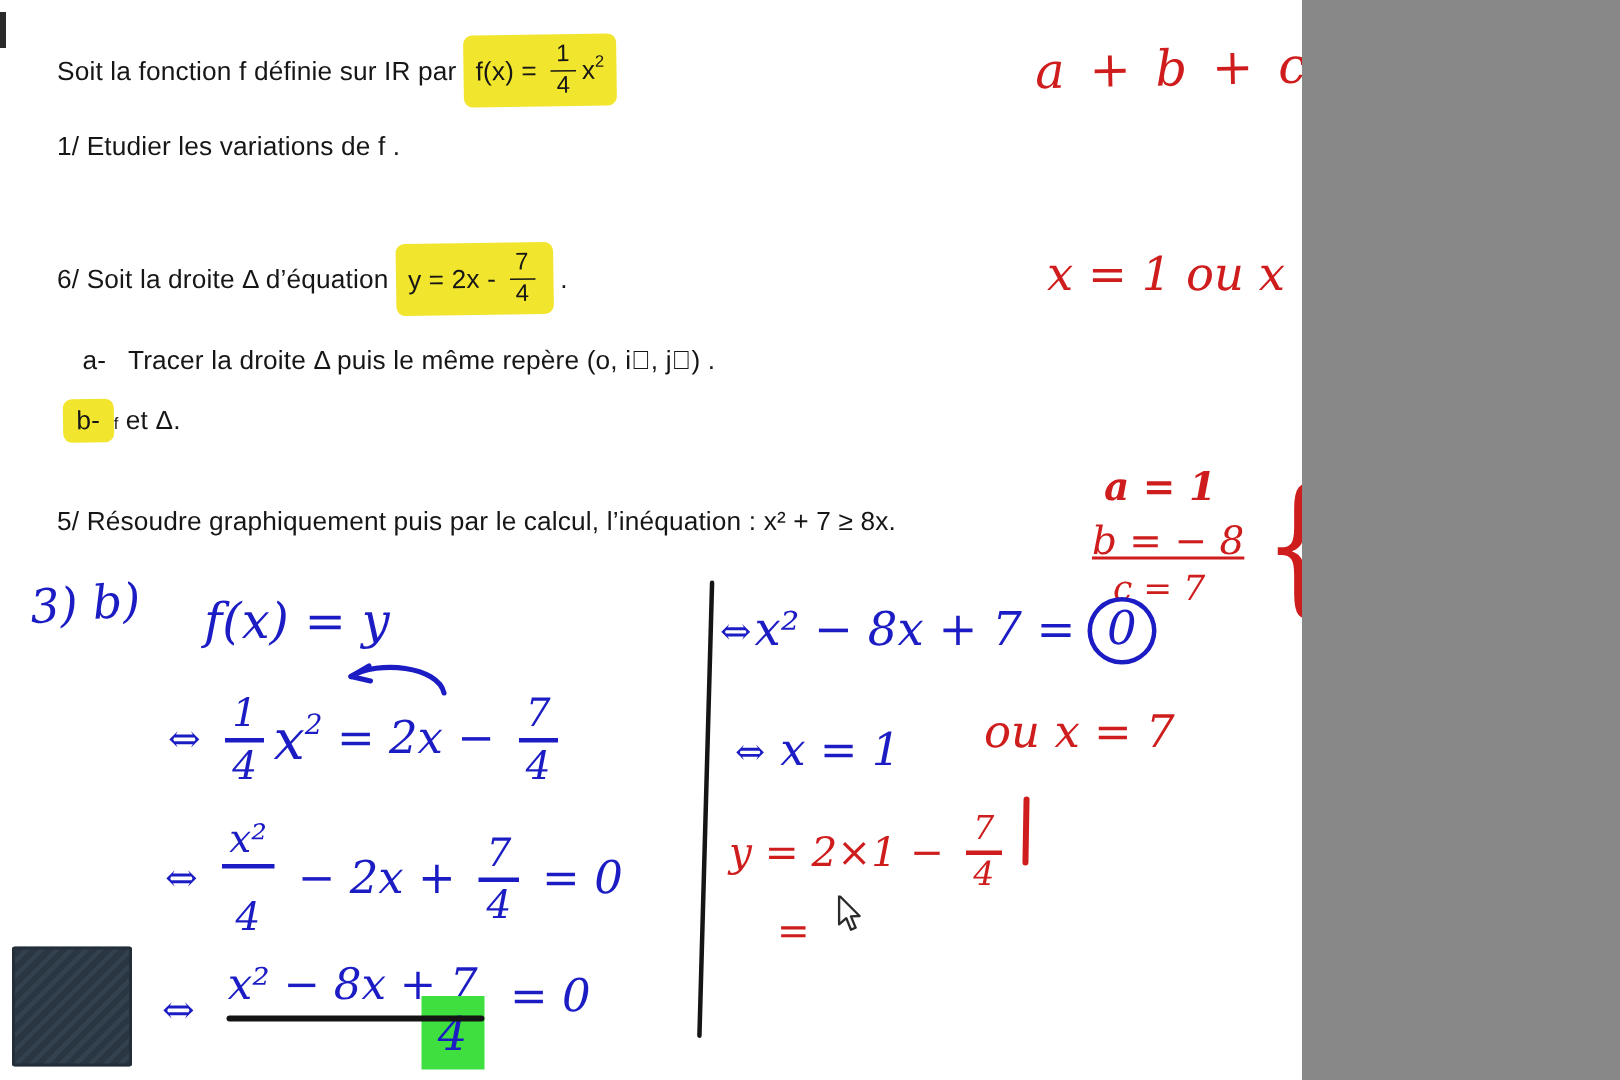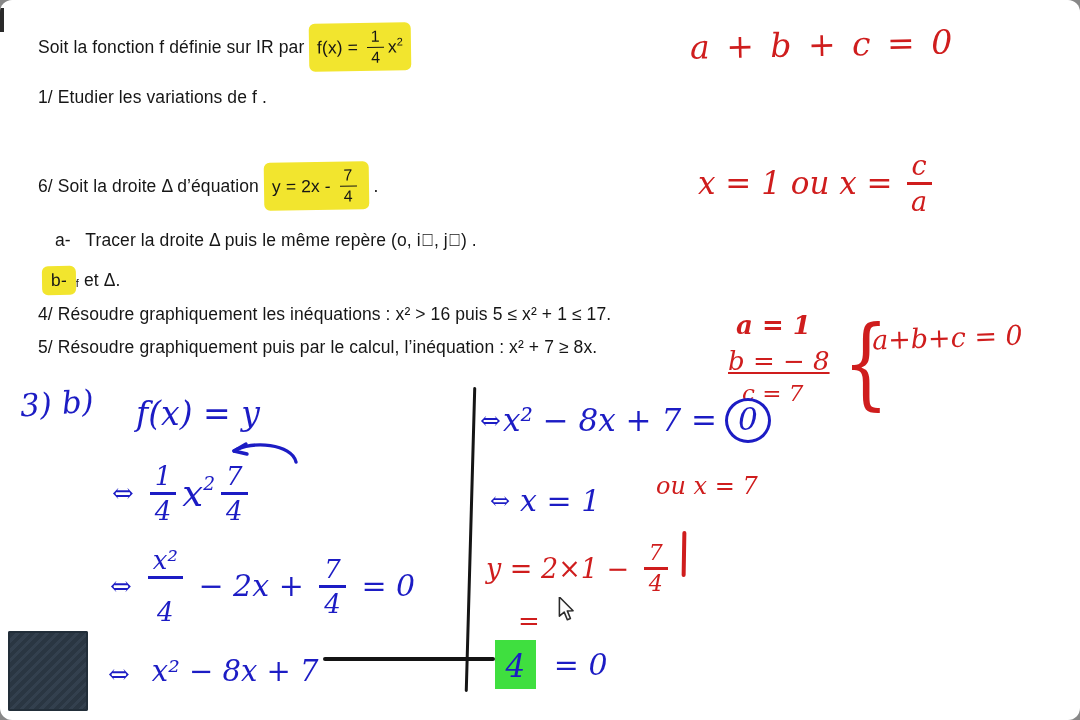--- a/index.html
+++ b/index.html
@@ -1,18 +1,18 @@
 <!DOCTYPE html>
 <html><head>
 <meta charset="utf-8">
 <style>
   html,body { margin:0; padding:0; background:#888; }
   #board {
-    position:relative; width:1080px; height:720px; background:#ffffff;
-    overflow:hidden; font-family:"Liberation Sans", sans-serif;border-radius:12px;
+    position:relative; width:868px; height:720px; background:#ffffff;
+    overflow:hidden; font-family:"Liberation Sans", sans-serif;
   }
 
   
   .pline {
     position:absolute; display:flex; align-items:center;
     font-size:17.5px; color:#161616; white-space:pre; letter-spacing:0.1px;
   }
   .hl-yellow {
     background:#f2e52e; border-radius:6px; padding:5px 8px;
     display:inline-flex; align-items:center; transform:rotate(-0.8deg);
@@ -27,21 +27,21 @@
   .hw { position:absolute; font-family:"DejaVu Serif", serif; font-style:italic; line-height:1; white-space:pre; }
   .red  { color:#cf1d1d; }
   .blue { color:#1c1cc4; }
   .hrow { position:absolute; display:flex; align-items:center; font-family:"DejaVu Serif", serif; font-style:italic; line-height:1; white-space:pre; }
   .hfrac { display:inline-flex; flex-direction:column; align-items:center; line-height:1; margin:0 6px; }
   .hfrac .n { border-bottom:3px solid currentColor; padding:0 5px 3px; }
   .hfrac .d { padding-top:3px; }
   .iff { font-style:normal; margin-right:10px; }
   .exp2 { font-size:0.62em; margin-top:-0.9em; font-style:italic; }
 
-  .bigfrac { display:inline-flex; align-items:flex-start; line-height:1; margin:0 8px; }
+  .bigfrac { display:inline-flex; flex-direction:column; align-items:flex-end; line-height:1; margin:0 8px; }
   .bigfrac .num { font-size:29px; padding:0 4px 6px; }
   .bigfrac .bar { position:relative; z-index:2; width:172px; height:4.5px; background:#141414; border-radius:2px; }
   .bigfrac .den { position:relative; z-index:1; margin-top:-6px; }
   .hl-green { background:#3fdf3f; padding:8px 11px 5px; font-size:31px; }
 
   .circle0 { display:inline-block; font-style:italic; border:3.5px solid currentColor; border-radius:50%; padding:3px 10px 5px; margin-left:8px; }
 
   .brace { position:absolute; font-family:"DejaVu Serif", serif; color:#cf1d1d; font-size:100px; transform:scaleX(0.72); font-style:normal; }
 
   
@@ -70,21 +70,20 @@
   <div class="pline" style="left:38px; top:157px; height:58px;">
     <span>6/ Soit la droite Δ d’équation </span><span class="hl-yellow"><span>y = 2x - </span><span class="pfrac"><span class="n">7</span><span class="d">4</span></span></span><span> .</span>
   </div>
 
   <div class="pline" style="left:55px; top:230px;">a-   Tracer la droite Δ puis le même repère (o, i⃗, j⃗) .</div>
 
   <div class="pline" style="left:42px; top:263px; height:34px;">
     <span class="hl-yellow" style="padding:4px 9px;">b-</span><sub class="psub">f</sub><span> et Δ.</span>
   </div>
 
-  <div class="pline" style="left:38px; top:304px;">4/ Résoudre graphiquement les inéquations : x² &gt; 16 puis 5 ≤ x² + 1 ≤ 17.</div>
   <div class="pline" style="left:38px; top:337px;">5/ Résoudre graphiquement puis par le calcul, l’inéquation : x² + 7 ≥ 8x.</div>
 
   <div class="hw red" style="left:690px; top:28px; font-size:33px; letter-spacing:3px; transform:rotate(-1.2deg);">a + b + c = 0</div>
 
   <div class="hrow red" style="left:698px; top:150px; height:66px; font-size:31px;">
     <span>x = 1 ou x =</span>
     <span class="hfrac" style="font-size:27px; margin-left:14px;"><span class="n">c</span><span class="d">a</span></span>
   </div>
 
   <div class="hw red" style="left:736px; top:312px; font-size:26px;font-weight:bold;">a = 1</div>
@@ -93,20 +92,21 @@
   <div class="brace" style="left:834px; top:304px;">{</div>
   <div class="hw red" style="left:872px; top:324px; font-size:27px; transform:rotate(-2deg);">a+b+c = 0</div>
 
   <div class="hw blue" style="left:20px; top:388px; font-size:31px; transform:rotate(-4deg);">3) b)</div>
   <div class="hw blue" style="left:136px; top:397px; font-size:33px;">f(x) = y</div>
 
   <div class="hrow blue" style="left:112px; top:452px; height:82px; font-size:30px;">
     <span class="iff" style="font-size:26px;">⇔</span>
     <span class="hfrac" style="font-size:26px;"><span class="n">1</span><span class="d">4</span></span>
     <span style="font-size:37px;">x</span><span class="exp2">2</span>
+    <span> = 2x − </span>
     <span class="hfrac" style="font-size:26px;"><span class="n">7</span><span class="d">4</span></span>
   </div>
 
   <svg id="loop-arrow" width="76" height="30" viewBox="0 0 76 30" style="position:absolute; left:226px; top:438px;">
     <path d="M70,24 C66,6 26,2 8,13" fill="none" stroke="#1c1cc4" stroke-width="3.4" stroke-linecap="round"></path>
     <path d="M8,13 l12,-7 M8,13 l13,3" fill="none" stroke="#1c1cc4" stroke-width="3.4" stroke-linecap="round"></path>
   </svg>
 
   <div class="hrow blue" style="left:110px; top:545px; height:82px; font-size:30px;">
     <span class="iff" style="font-size:26px;">⇔</span>
@@ -131,21 +131,21 @@
   <div class="hrow blue" style="left:480px; top:392px; height:56px; font-size:31px;">
     <span class="iff" style="font-size:25px; margin-right:2px;">⇔</span>
     <span>x² − 8x + 7 =</span>
     <span class="circle0">0</span>
   </div>
 
   <div class="hrow blue" style="left:490px; top:476px; height:50px; font-size:30px;">
     <span class="iff" style="font-size:24px;">⇔</span>
     <span>x = 1</span>
   </div>
-  <div class="hw red" style="left:656px; top:474px; font-size:24px;">ou x = 7</div>
+  <div class="hw red" style="left:656px; top:474px; font-size:30px;">ou x = 7</div>
 
   <div class="hrow red" style="left:486px; top:538px; height:60px; font-size:27px;">
     <span>y = 2×1 − </span>
     <span class="hfrac" style="font-size:22px;"><span class="n">7</span><span class="d">4</span></span>
   </div>
   <div id="red-tick"></div>
   <div class="hw red" style="left:518px; top:608px; font-size:26px;">=</div>
 
   <div id="corner-square"></div>
   <div id="edge-mark"></div>

